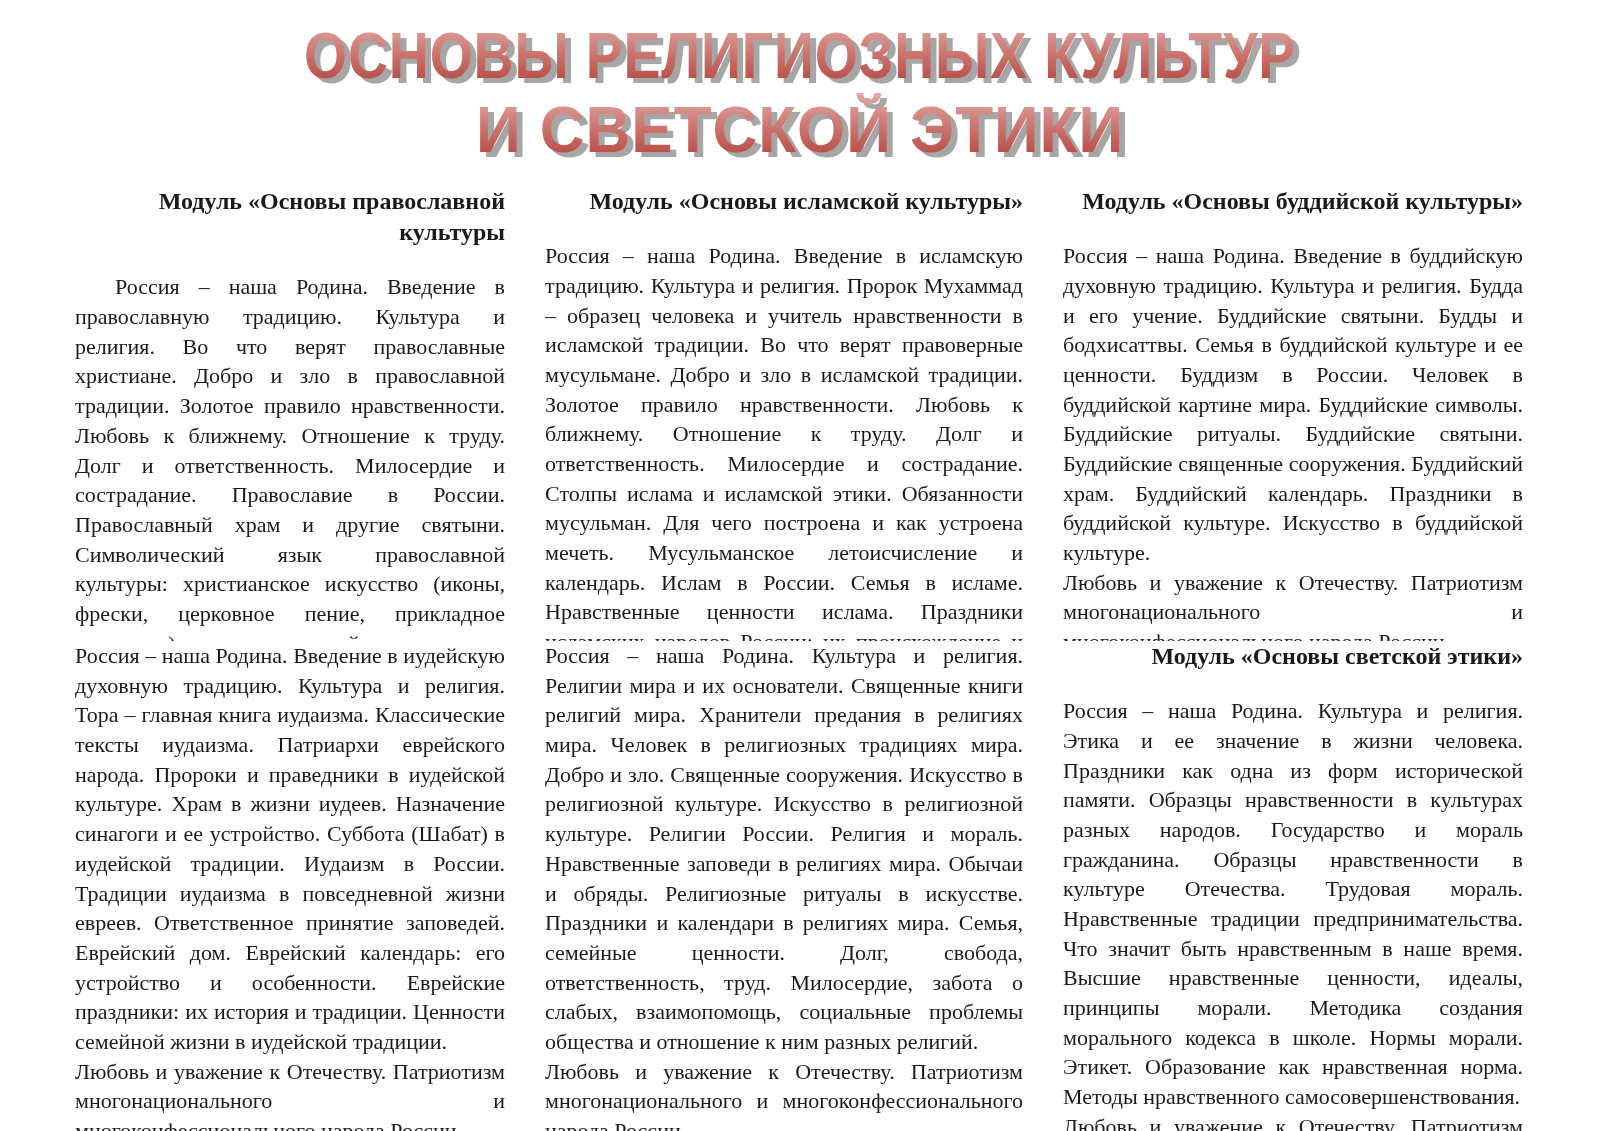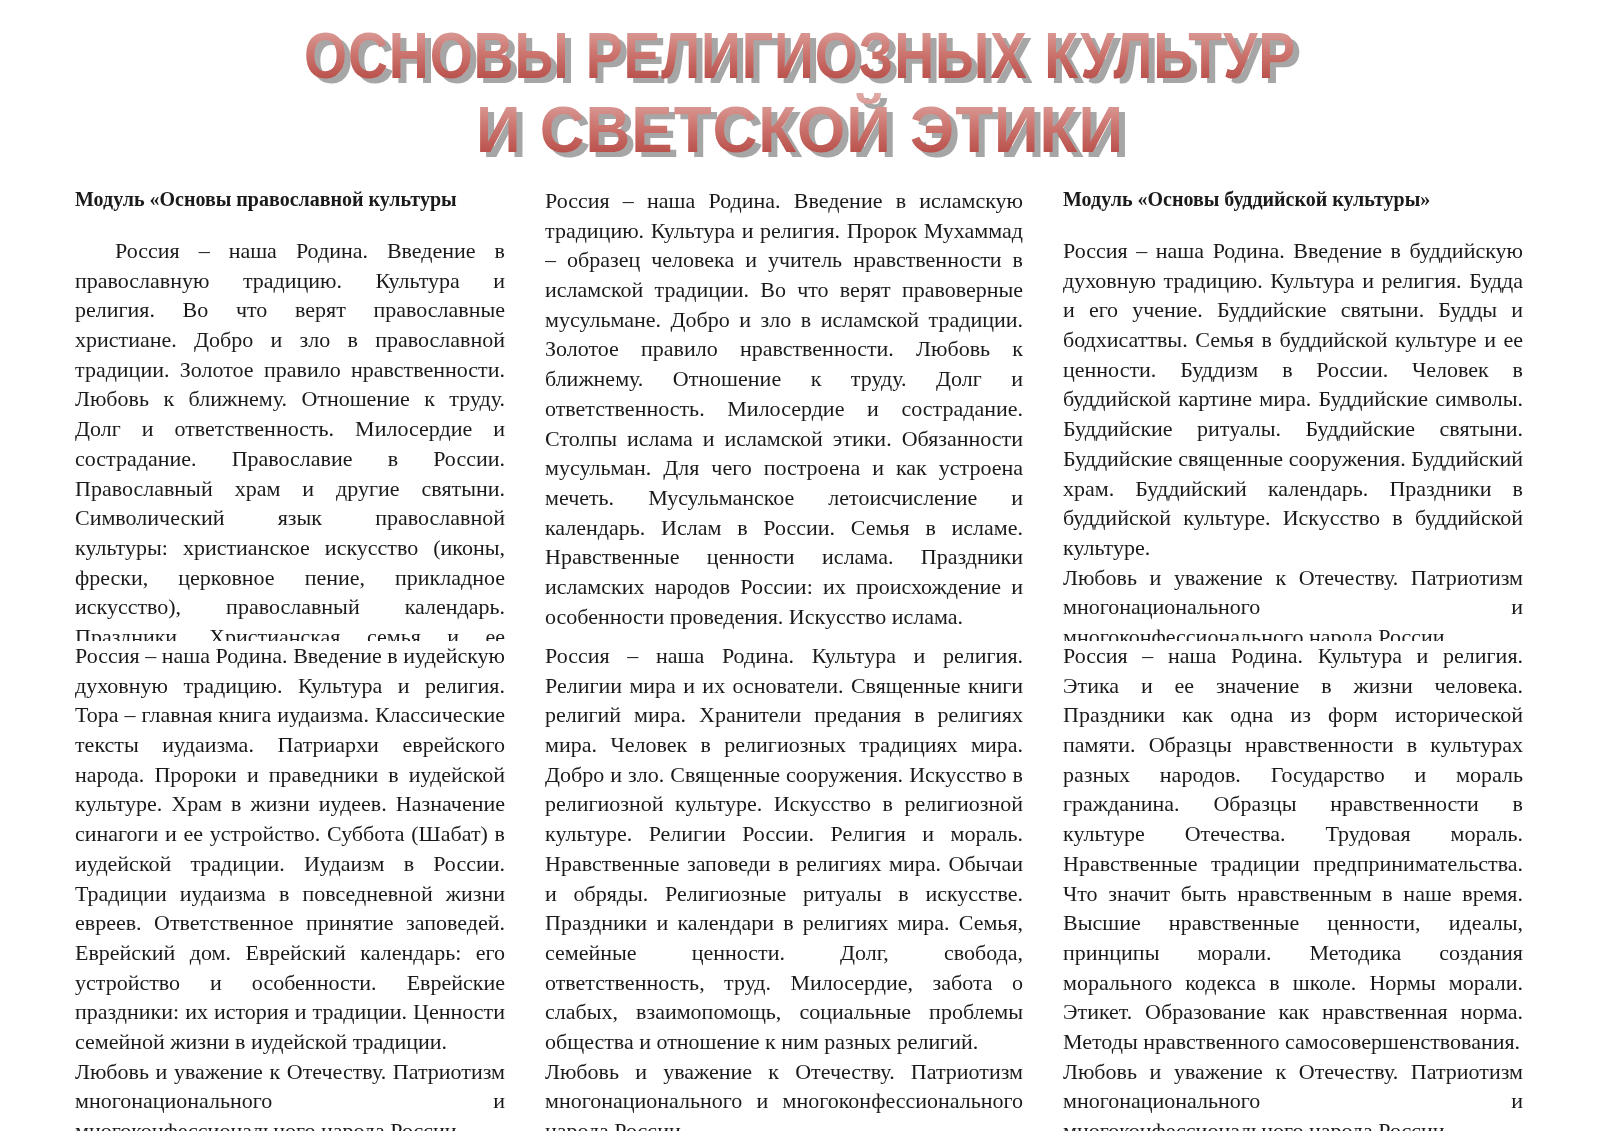--- a/index.html
+++ b/index.html
@@ -39,23 +39,23 @@
     column-gap: 40px;
     padding-left: 75px;
     padding-right: 77px;
     margin-top: 12px;
     box-sizing: border-box;
   }
   section.module {
     overflow: hidden;
   }
   .module-title {
-    font-size: 20px;
+    font-size: 24px;
     font-weight: bold;
-    text-align: left;
+    text-align: right;
     margin: 0 0 24px 0;
     line-height: 1.3;
     white-space: pre-line;
   }
   .module-body, .module-footer {
     font-size: 22px;
     line-height: 1.35;
     text-align: justify;
     margin: 0;
     white-space: pre-line;
@@ -91,20 +91,21 @@
   <main class="grid">
 
     <section class="module first-indent" lang="ru">
       <h2 class="module-title">Модуль «Основы православной культуры</h2>
       <p class="module-body">Россия – наша Родина. Введение в православную традицию. Культура и религия. Во что верят православные христиане. Добро и зло в православной традиции. Золотое правило нравственности. Любовь к ближнему. Отношение к труду. Долг и ответственность. Милосердие и сострадание. Православие в России. Православный храм и другие святыни. Символический язык православной культуры: христианское искусство (иконы, фрески, церковное пение, прикладное искусство), православный календарь. Праздники. Христианская семья и ее ценности.</p>
       <p class="module-footer">Любовь и уважение к Отечеству. Патриотизм многонационального
 и многоконфессионального народа России.</p>
     </section>
 
     <section class="module" lang="ru">
+      <h2 class="module-title">Модуль «Основы исламской культуры»</h2>
       <p class="module-body">Россия – наша Родина. Введение в исламскую традицию. Культура и религия. Пророк Мухаммад – образец человека и учитель нравственности в исламской традиции. Во что верят правоверные мусульмане. Добро и зло в исламской традиции. Золотое правило нравственности. Любовь к ближнему. Отношение к труду. Долг и ответственность. Милосердие и сострадание. Столпы ислама и исламской этики. Обязанности мусульман. Для чего построена и как устроена мечеть. Мусульманское летоисчисление и календарь. Ислам в России. Семья в исламе. Нравственные ценности ислама. Праздники исламских народов России: их происхождение и особенности проведения. Искусство ислама.</p>
 
     </section>
 
     <section class="module" lang="ru">
       <h2 class="module-title">Модуль «Основы буддийской культуры»</h2>
       <p class="module-body">Россия – наша Родина. Введение в буддийскую духовную традицию. Культура и религия. Будда и его учение. Буддийские святыни. Будды и бодхисаттвы. Семья в буддийской культуре и ее ценности. Буддизм в России. Человек в буддийской картине мира. Буддийские символы. Буддийские ритуалы. Буддийские святыни. Буддийские священные сооружения. Буддийский храм. Буддийский календарь. Праздники в буддийской культуре. Искусство в буддийской культуре.</p>
       <p class="module-footer">Любовь и уважение к Отечеству. Патриотизм многонационального и многоконфессионального народа России.</p>
     </section>
 
@@ -112,18 +113,19 @@
       <p class="module-body">Россия – наша Родина. Введение в иудейскую духовную традицию. Культура и религия. Тора – главная книга иудаизма. Классические тексты иудаизма. Патриархи еврейского народа. Пророки и праведники в иудейской культуре. Храм в жизни иудеев. Назначение синагоги и ее устройство. Суббота (Шабат) в иудейской традиции. Иудаизм в России. Традиции иудаизма в повседневной жизни евреев. Ответственное принятие заповедей. Еврейский дом. Еврейский календарь: его устройство и особенности. Еврейские праздники: их история и традиции. Ценности семейной жизни в иудейской традиции.</p>
       <p class="module-footer">Любовь и уважение к Отечеству. Патриотизм многонационального и многоконфессионального народа России.</p>
     </section>
 
     <section class="module" lang="ru">
       <p class="module-body">Россия – наша Родина. Культура и религия. Религии мира и их основатели. Священные книги религий мира. Хранители предания в религиях мира. Человек в религиозных традициях мира. Добро и зло. Священные сооружения. Искусство в религиозной культуре. Искусство в религиозной культуре. Религии России. Религия и мораль. Нравственные заповеди в религиях мира. Обычаи и обряды. Религиозные ритуалы в искусстве. Праздники и календари в религиях мира. Семья, семейные ценности. Долг, свобода, ответственность, труд. Милосердие, забота о слабых, взаимопомощь, социальные проблемы общества и отношение к ним разных религий.</p>
       <p class="module-footer">Любовь и уважение к Отечеству. Патриотизм многонационального и многоконфессионального народа России.</p>
     </section>
 
     <section class="module" lang="ru">
+      <h2 class="module-title">Модуль «Основы светской этики»</h2>
       <p class="module-body">Россия – наша Родина. Культура и религия. Этика и ее значение в жизни человека. Праздники как одна из форм исторической памяти. Образцы нравственности в культурах разных народов. Государство и мораль гражданина. Образцы нравственности в культуре Отечества. Трудовая мораль. Нравственные традиции предпринимательства. Что значит быть нравственным в наше время. Высшие нравственные ценности, идеалы, принципы морали. Методика создания морального кодекса в школе. Нормы морали. Этикет. Образование как нравственная норма. Методы нравственного самосовершенствования.</p>
       <p class="module-footer">Любовь и уважение к Отечеству. Патриотизм многонационального и многоконфессионального народа России.</p>
     </section>
 
   </main>
 </div>
 
 </body></html>

